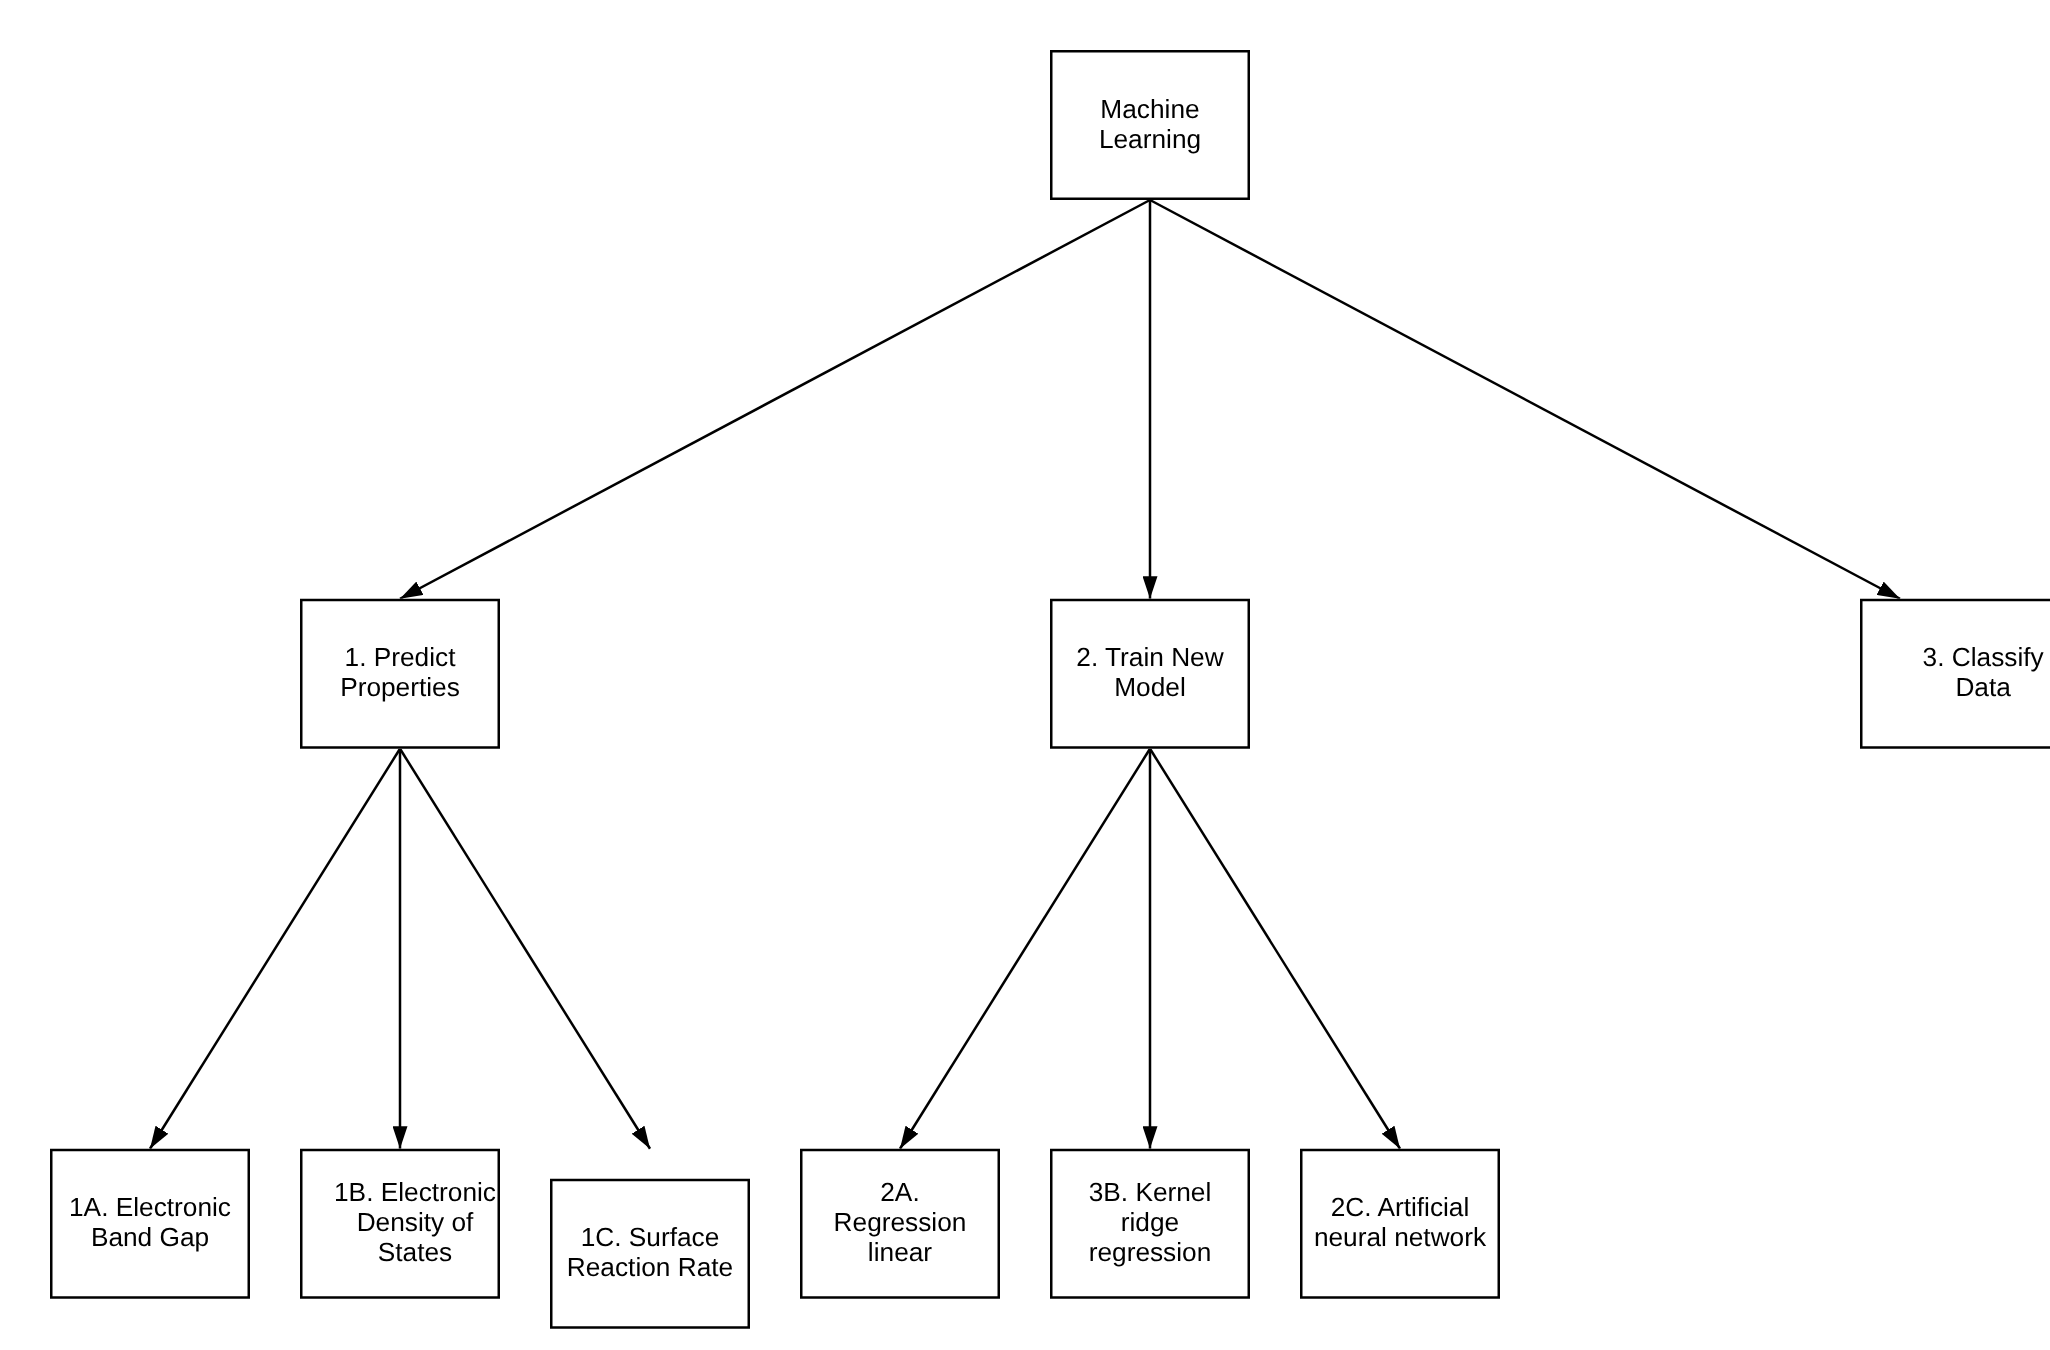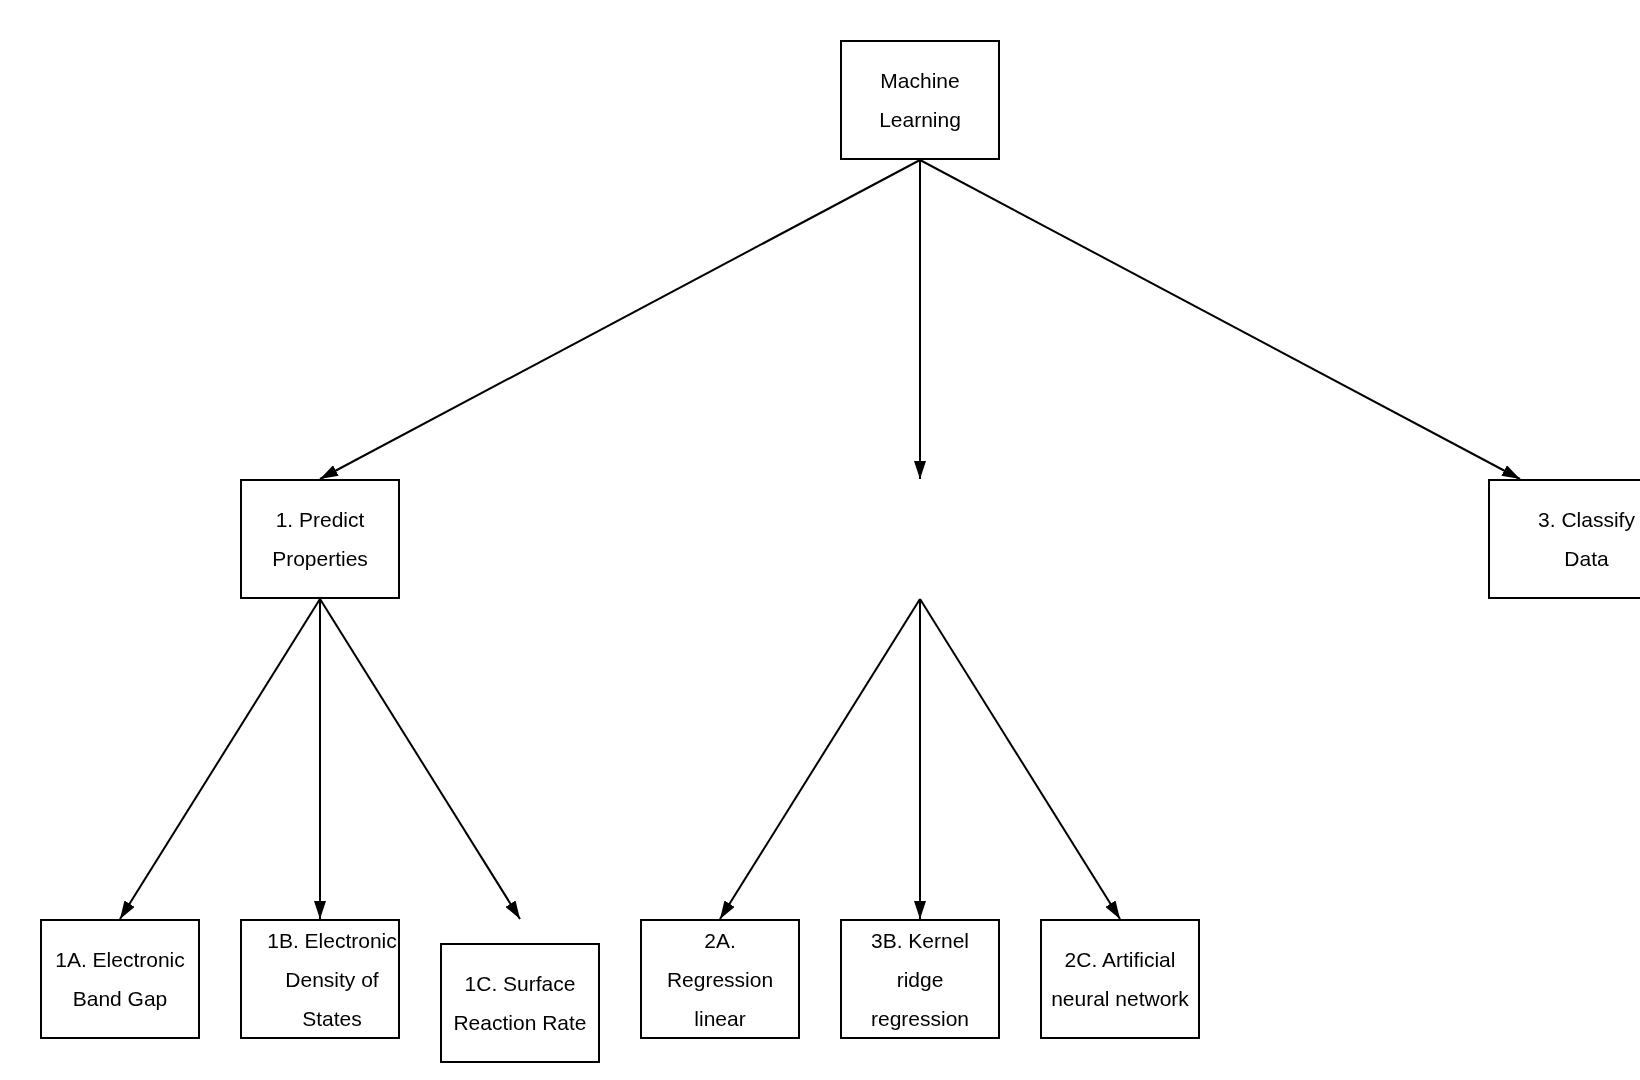--- a/index.html
+++ b/index.html
@@ -29,21 +29,21 @@
     height: 120px;
     box-sizing: border-box;
     border: 2px solid #000000;
     background: #ffffff;
     display: flex;
     align-items: center;
     justify-content: center;
   }
   .node-label {
     font-size: 21px;
-    line-height: 39px;
+    line-height: 24px;
     color: #000000;
     text-align: center;
     white-space: pre;
   }
 </style>
 </head>
 <body>
 
 <div class="canvas" id="canvas">
 
@@ -67,20 +67,24 @@
   <div class="node" id="node-machine_learning" style="left:840px; top:40px;">
     <span class="node-label">Machine
 Learning</span>
   </div>
 
   <div class="node" id="node-predict_properties" style="left:240px; top:479px;">
     <span class="node-label">1. Predict
 Properties</span>
   </div>
 
+  <div class="node" id="node-train_new_model" style="left:840px; top:479px;">
+    <span class="node-label">2. Train New
+Model</span>
+  </div>
 
   <div class="node" id="node-classify_data" style="left:1488px; top:479px;padding-left:37px;">
     <span class="node-label">3. Classify
 Data</span>
   </div>
 
   <div class="node" id="node-electronic_band_gap" style="left:40px; top:919px;">
     <span class="node-label">1A. Electronic
 Band Gap</span>
   </div>

